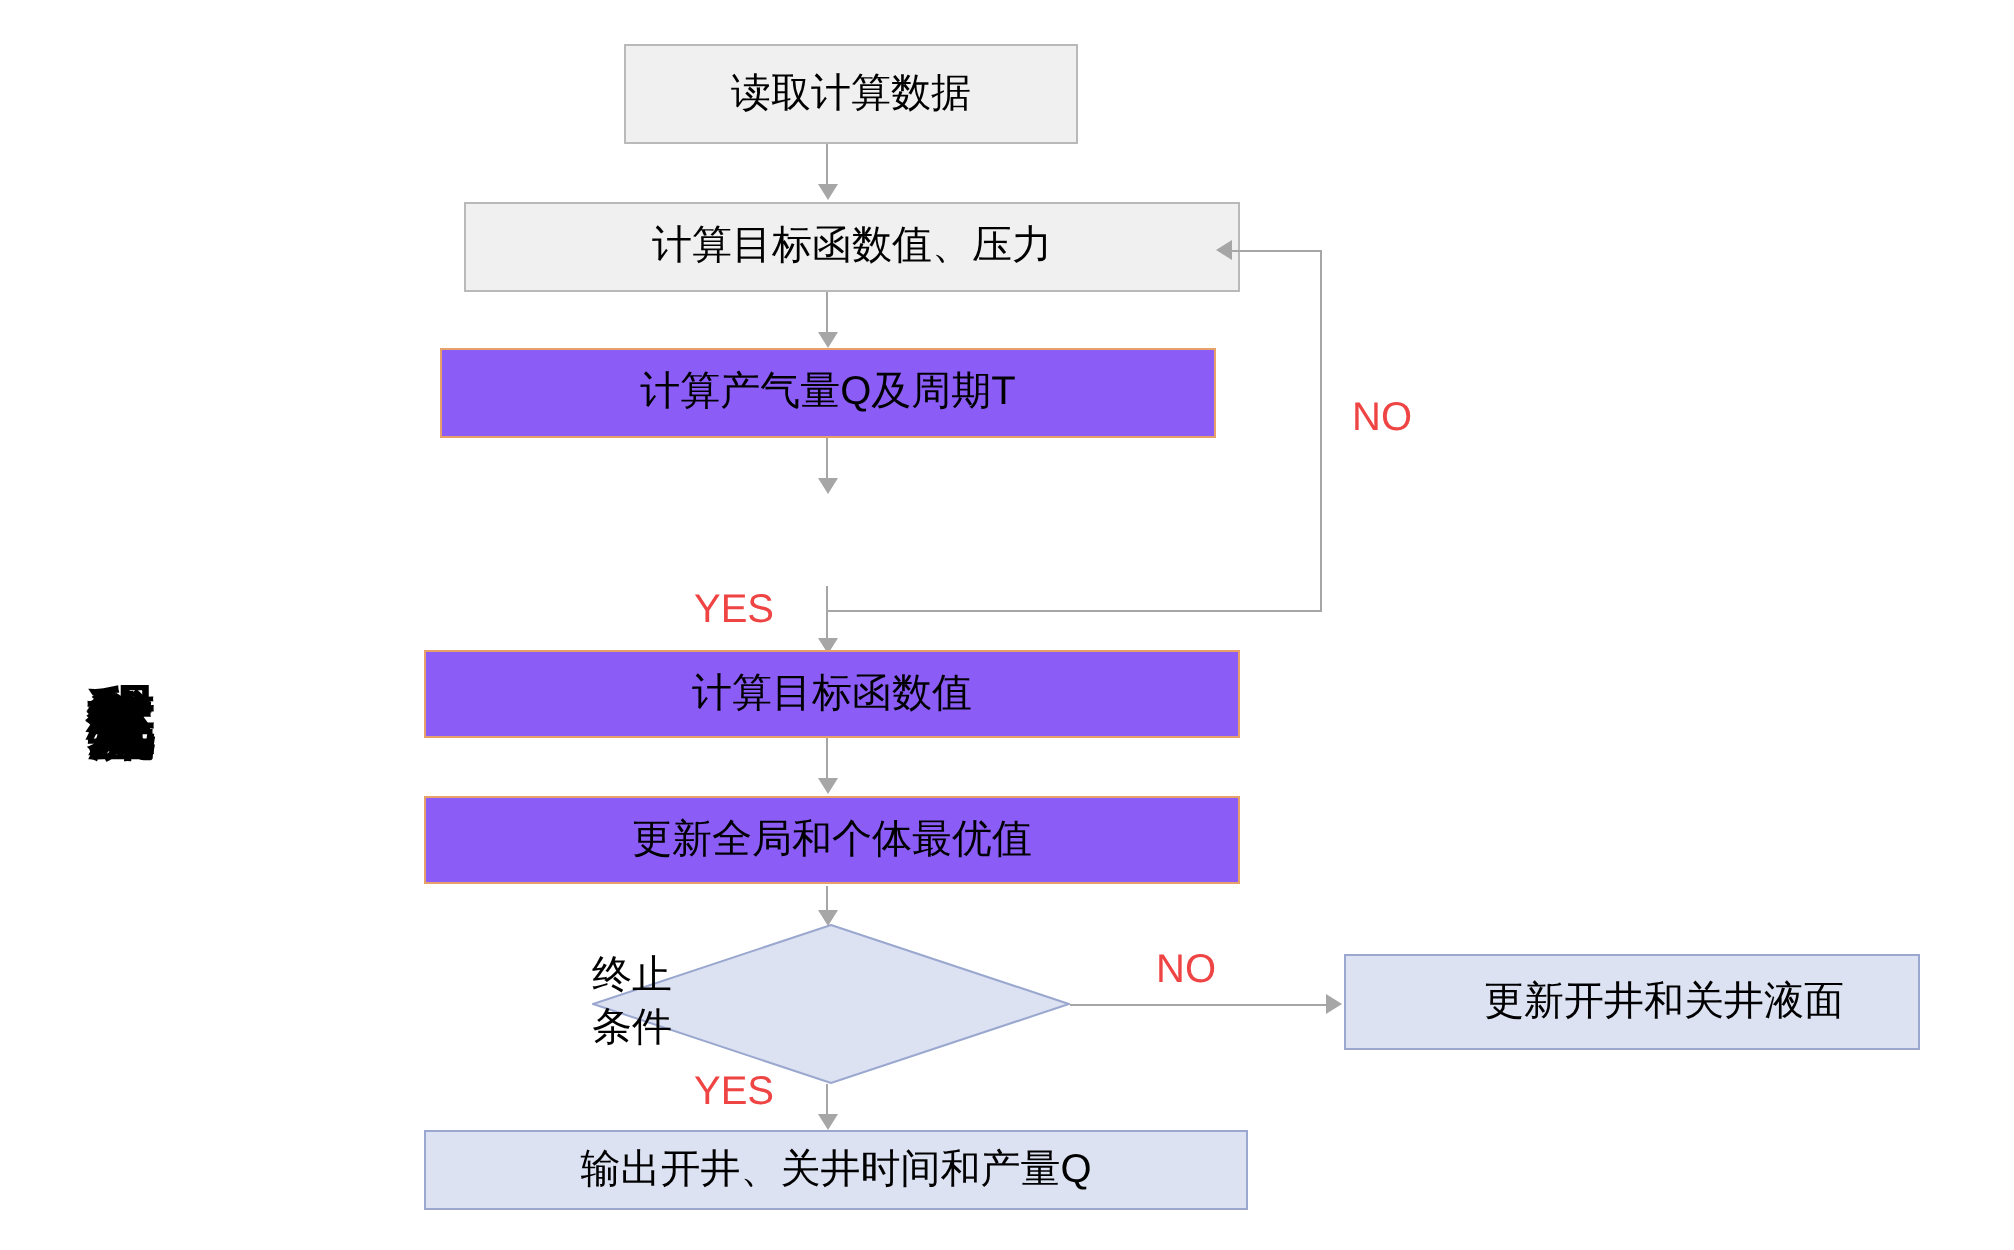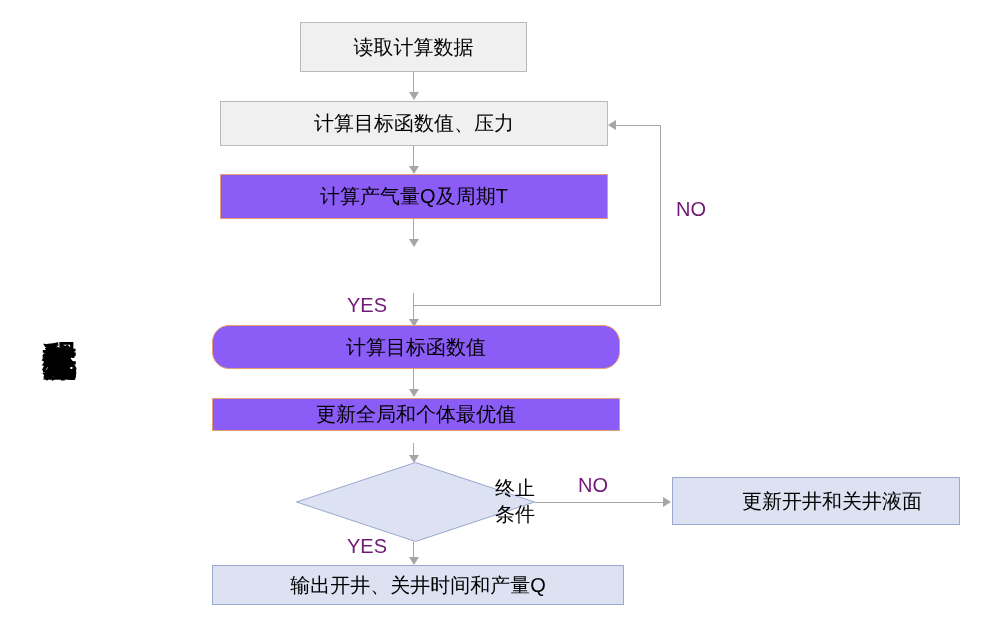--- a/index.html
+++ b/index.html
@@ -45,20 +45,21 @@
     justify-content: center;
     font-size: 20px;
     color: #000000;
     text-align: center;
     line-height: 1.25;
     white-space: nowrap;
   }
   .node.gray {
     background: #f0f0f0;
     border: 1px solid #b9b9b9;
+    margin-left: 12px;
   }
   .node.orange {
     background: #8b5cf6;
     border: 1px solid #e8a06a;
   }
   .node.blue {
     background: #dde2f2;
     border: 1px solid #9aa7cf;
   }
 
@@ -68,21 +69,21 @@
   }
   .diamond-shape {
     position: absolute;
     inset: 0;
   }
   .diamond-label {
     position: absolute;
     inset: 0;
     display: flex;
     flex-direction: column;
-    align-items: flex-end;
+    align-items: flex-start;
     justify-content: center;
     font-size: 20px;
     color: #000000;
     line-height: 1.28;
     text-align: center;
     white-space: nowrap;
   }
 
   
   .conn {
@@ -110,21 +111,21 @@
   .arrow-left {
     border-top: 5px solid transparent;
     border-bottom: 5px solid transparent;
     border-right: 8px solid #a6a6a6;
   }
 
   
   .edge-label {
     position: absolute;
     font-size: 20px;
-    color: #701a75;
+    color: #ef4444;
     white-space: nowrap;
   }
 </style>
 </head>
 <body>
 
 <div id="canvas">
 
   <div class="vtitle">柱塞优化算法流程</div>
 
@@ -148,26 +149,26 @@
 
   <div class="conn vline" style="left:413px; top:293px; width:1px; height:27px;"></div>
   <div class="arrow-down" style="left:409px; top:319px;"></div>
 
   <div class="conn hline" style="left:413px; top:305px; width:248px; height:1px;"></div>
   <div class="conn vline" style="left:660px; top:125px; width:1px; height:181px;"></div>
   <div class="conn hline" style="left:616px; top:125px; width:45px; height:1px;"></div>
   <div class="arrow-left" style="left:608px; top:120px;"></div>
   <div class="edge-label" style="left:676px; top:198px;">NO</div>
 
-  <div class="node orange" style="left:212px; top:325px; width:408px; height:44px;border-radius:17px;">计算目标函数值</div>
+  <div class="node orange" style="left:212px; top:325px; width:408px; height:44px;">计算目标函数值</div>
 
   <div class="conn vline" style="left:413px; top:369px; width:1px; height:21px;"></div>
   <div class="arrow-down" style="left:409px; top:389px;"></div>
 
-  <div class="node orange" style="left:212px; top:398px; width:408px; height:33px;">更新全局和个体最优值</div>
+  <div class="node orange" style="left:212px; top:398px; width:408px; height:44px;">更新全局和个体最优值</div>
 
   <div class="conn vline" style="left:413px; top:443px; width:1px; height:13px;"></div>
   <div class="arrow-down" style="left:409px; top:455px;"></div>
 
   <div class="diamond-wrap" style="left:296px; top:462px; width:239px; height:80px;">
     <svg class="diamond-shape" viewBox="0 0 239 80" preserveAspectRatio="none">
       <polygon points="119.5,0.5 238.5,40 119.5,79.5 0.5,40" fill="#dde2f2" stroke="#9aa7cf" stroke-width="1"></polygon>
     </svg>
     <div class="diamond-label">
       <span>终止</span>

